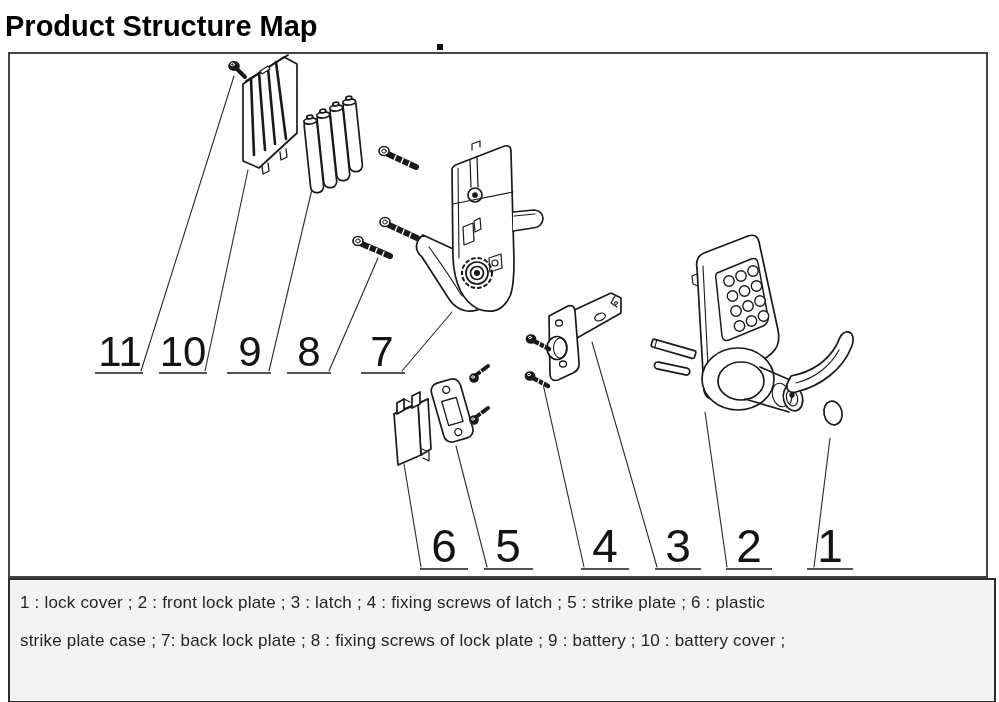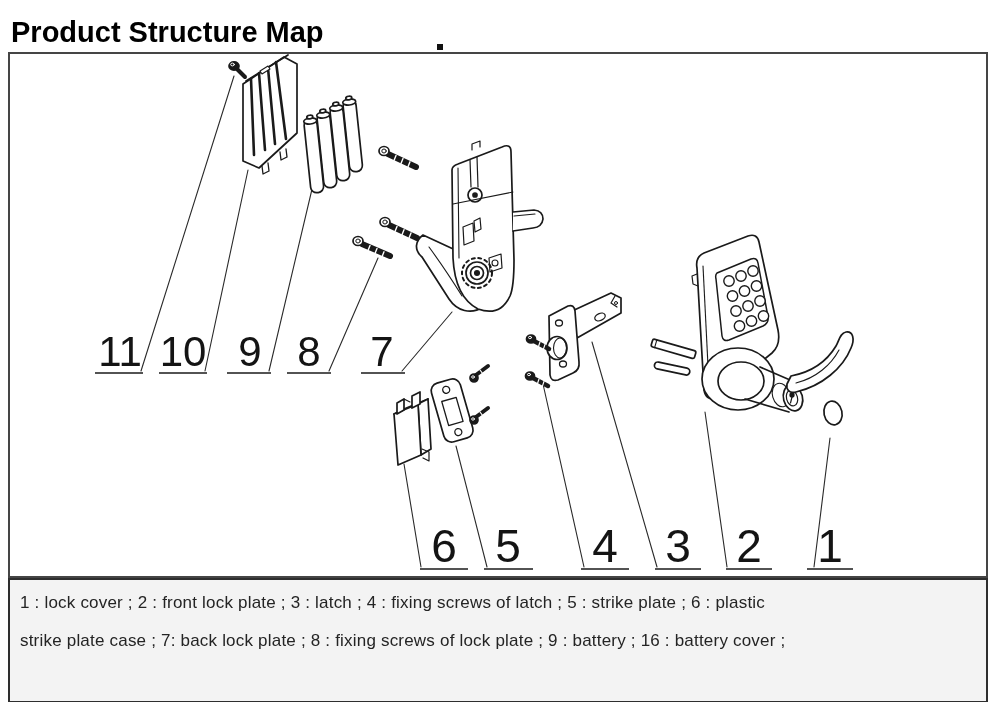--- a/index.html
+++ b/index.html
@@ -1,35 +1,35 @@
 <!DOCTYPE html>
 <html><head>
 <meta charset="utf-8">
 <style>
   html,body{margin:0;padding:0;}
   body{
     width:999px;height:702px;position:relative;background:#fff;
     font-family:"Liberation Sans", sans-serif;overflow:hidden;
   }
   .page-title{
-    position:absolute;left:5px;top:10px;margin:6px;
+    position:absolute;left:5px;top:10px;margin:0;
     font-size:29px;font-weight:bold;color:#000;letter-spacing:0px;
     font-family:"Liberation Sans", sans-serif;
   }
   .title-dot{
     position:absolute;left:437px;top:44px;width:6px;height:6px;background:#111;
   }
   .diagram-box{
     position:absolute;left:8px;top:52px;width:976px;height:522px;
     border:2px solid #454545;background:#fff;
   }
   .legend-box{
     position:absolute;left:8px;top:578px;width:976px;height:117px;
     border:2px solid #2e2e2e;background:#f3f3f3;
-    padding:4px 0 0 0;box-sizing:content-box;
+    padding:4px 8px 0 0;box-sizing:content-box;
   }
   .legend-line{
     height:38px;display:flex;align-items:center;
     padding-left:10px;white-space:nowrap;
     font-size:17px;color:#242424;letter-spacing:0.2px;
   }
   svg.diagram{position:absolute;left:0;top:0;}
   svg text{font-family:"Liberation Sans", sans-serif;fill:#141414;}
   .num-top{font-size:42px;}
   .num-bot{font-size:46px;}
@@ -302,14 +302,14 @@
     </g>
     <g>
       <text class="num-bot" x="830" y="562" text-anchor="middle">1</text>
       <line x1="807" y1="569" x2="853" y2="569" stroke="#1a1a1a" stroke-width="1.4"></line>
     </g>
   </g>
 </svg>
 
 <div class="legend-box">
   <div class="legend-line">1 : lock cover ; 2 : front lock plate ; 3 : latch ; 4 : fixing screws of latch ; 5 : strike plate ; 6 : plastic</div>
-  <div class="legend-line">strike plate case ; 7: back lock plate ; 8 : fixing screws of lock plate ; 9 : battery ; 16 : battery cover ;</div>
+  <div class="legend-line">strike plate case ; 7: back lock plate ; 8 : fixing screws of lock plate ; 9 : battery ; 10 : battery cover ;</div>
 </div>
 
 </body></html>

